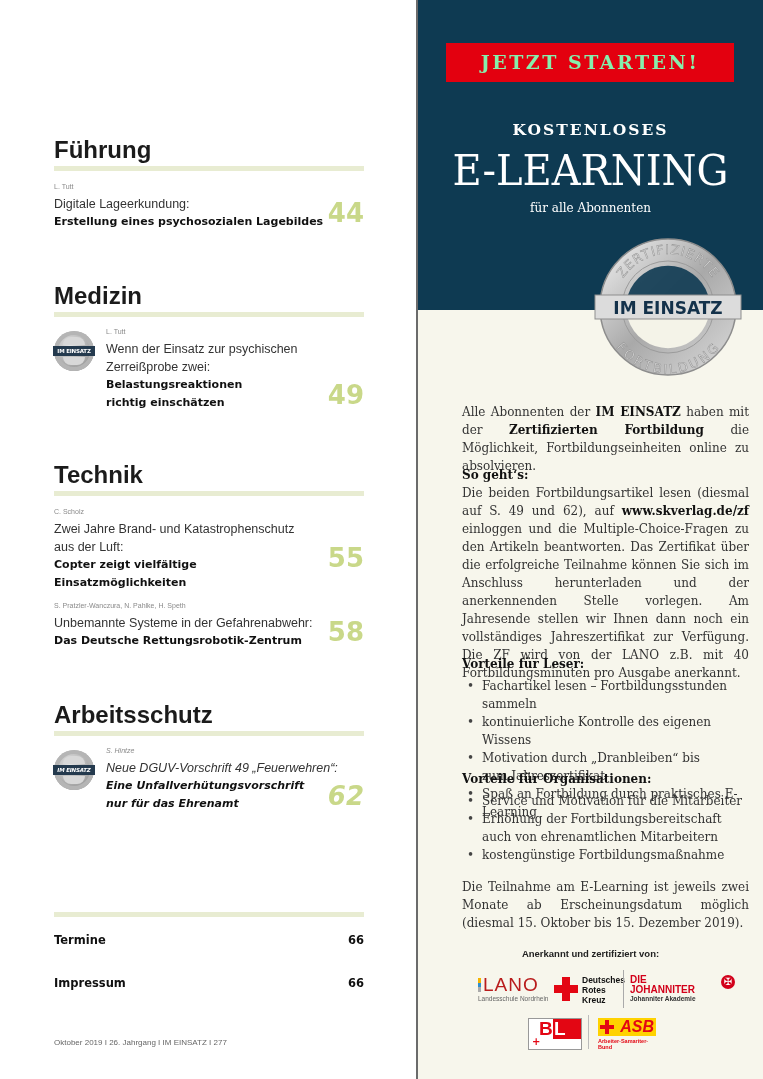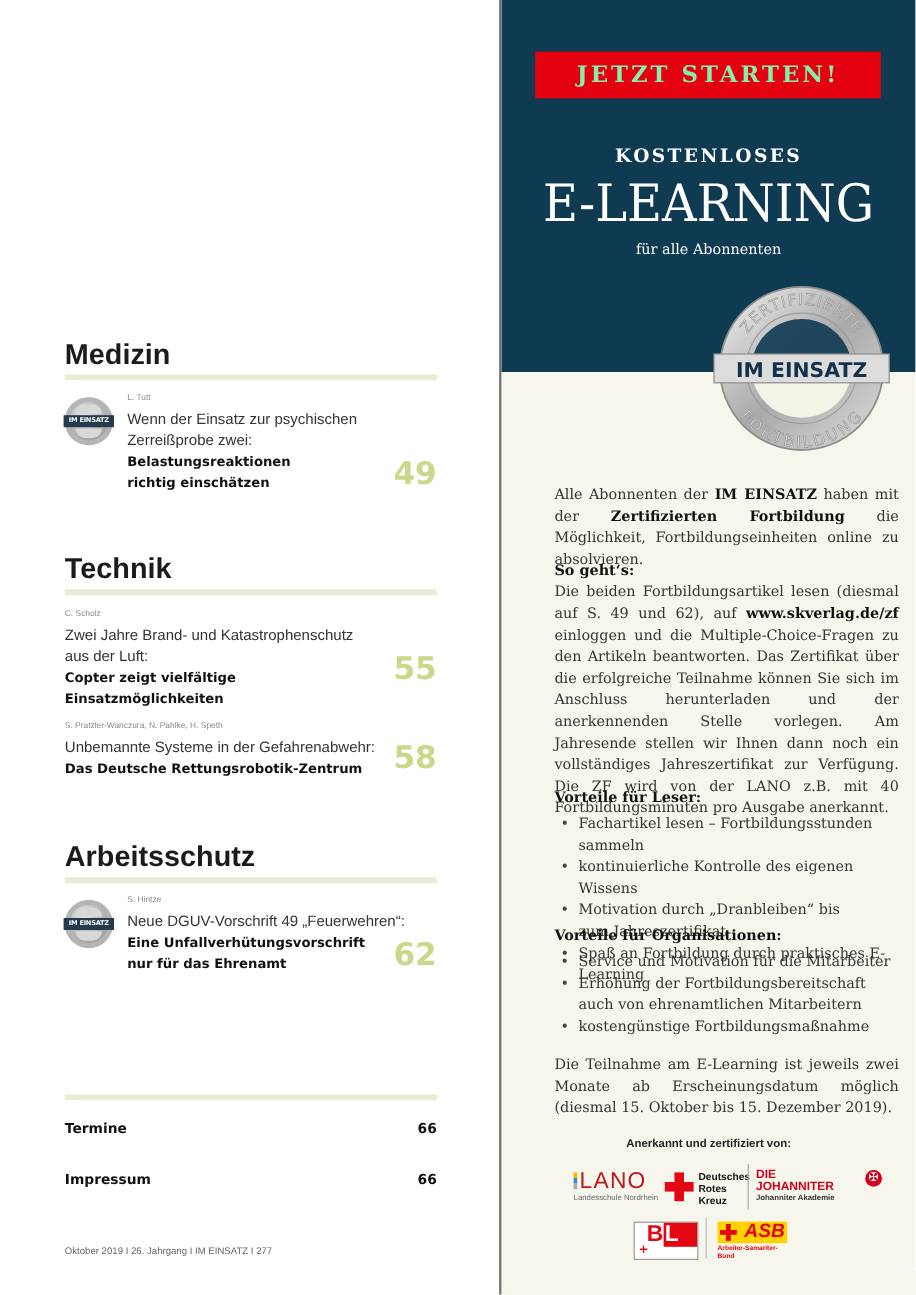--- a/index.html
+++ b/index.html
@@ -112,20 +112,32 @@
   .asb-cross { position: absolute; left: 2px; top: 2px; width: 14px; height: 14px; }
   .asb-cross::before { content: ""; position: absolute; left: 5px; top: 0; width: 4px; height: 14px; background: #e30613; }
   .asb-cross::after { content: ""; position: absolute; left: 0; top: 5px; width: 14px; height: 4px; background: #e30613; }
   .asb-sub { position: absolute; left: 0; top: 20px; font-family: "Liberation Sans", sans-serif; font-size: 5.5px; color: #e30613; font-weight: bold; }
 </style>
 </head>
 <body>
 
 <div class="left">
 
+  <div class="section" style="top:136px;">
+    <h2 class="section-title">Führung</h2>
+    <div class="section-rule"></div>
+    <div class="entry" style="top:46px;height:50px;">
+      <div class="text">
+        <div class="author">L. Tutt</div>
+        <div class="title-light">Digitale Lageerkundung:</div>
+        <div class="title-bold">Erstellung eines psychosozialen Lagebildes</div>
+      </div>
+      <div class="page-num" style="top:16px;">44</div>
+    </div>
+  </div>
 
   <div class="section" style="top:282px;">
     <h2 class="section-title">Medizin</h2>
     <div class="section-rule"></div>
     <div class="entry with-logo" style="top:45px;height:90px;">
       <div class="mini-logo" style="top:4px;">
         <div class="hole-top"></div>
           <div class="hole-bot"></div>
         <div class="band">IM EINSATZ</div>
       </div>
@@ -158,21 +170,21 @@
         <div class="title-light">Unbemannte Systeme in der Gefahrenabwehr:</div>
         <div class="title-bold">Das Deutsche Rettungsrobotik-Zentrum</div>
       </div>
       <div class="page-num" style="top:16px;">58</div>
     </div>
   </div>
 
   <div class="section" style="top:701px;">
     <h2 class="section-title">Arbeitsschutz</h2>
     <div class="section-rule"></div>
-    <div class="entry with-logo" style="top:45px;height:70px;">
+    <div class="entry with-logo" style="top:45px;height:70px;font-style:italic;">
       <div class="mini-logo" style="top:4px;">
         <div class="hole-top"></div>
           <div class="hole-bot"></div>
         <div class="band">IM EINSATZ</div>
       </div>
       <div class="text" style="width:240px;">
         <div class="author">S. Hintze</div>
         <div class="title-light">Neue DGUV-Vorschrift 49 „Feuerwehren“:</div>
         <div class="title-bold">Eine Unfallverhütungsvorschrift</div>
         <div class="title-bold">nur für das Ehrenamt</div>

